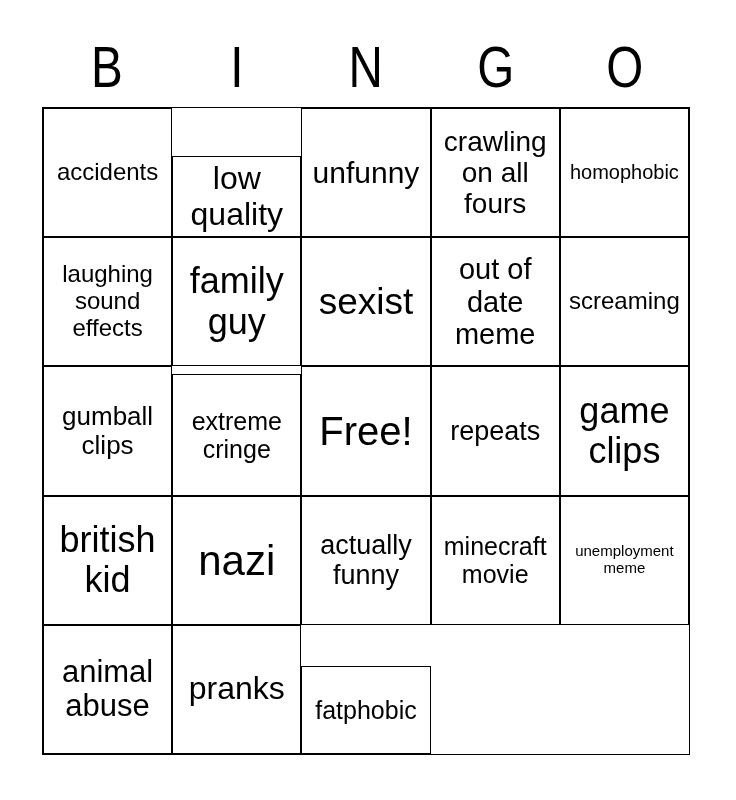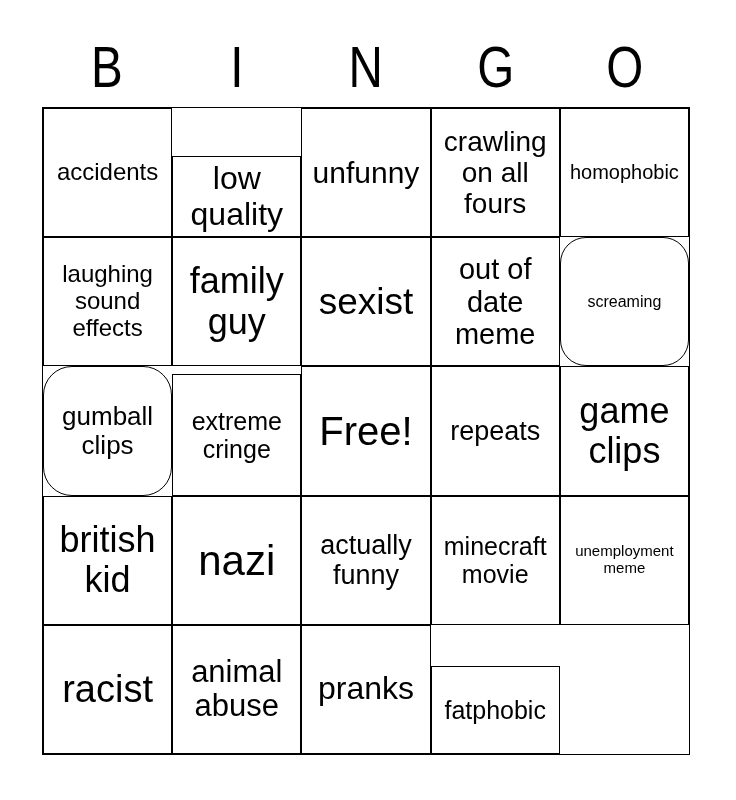--- a/index.html
+++ b/index.html
@@ -66,22 +66,22 @@
   
   .c0  { font-size: 24px; }
   .c1  { font-size: 32px; margin-top: 48px; }
   .c2  { font-size: 30px; }
   .c3  { font-size: 28px; }
   .c4  { font-size: 20px; }
   .c5  { font-size: 24px; }
   .c6  { font-size: 36px; }
   .c7  { font-size: 37px; text-align: center; }
   .c8  { font-size: 29px; }
-  .c9  { font-size: 16px; border-radius: 26px; }
-  .c10 { font-size: 26px; border-radius: 29px; }
+  .c9  { font-size: 24px; }
+  .c10 { font-size: 26px; }
   .c11 { font-size: 25px; margin-top: 8px; }
   .c12 { font-size: 40px; }
   .c13 { font-size: 27px; }
   .c14 { font-size: 36px; }
   .c15 { font-size: 36px; }
   .c16 { font-size: 42px; }
   .c17 { font-size: 27px; }
   .c18 { font-size: 25px; }
   .c19 { font-size: 15px; }
   .c20 { font-size: 38px; }
@@ -117,19 +117,18 @@
     <div class="cell c10">gumball clips</div>
     <div class="cell c11">extreme cringe</div>
     <div class="cell c12">Free!</div>
     <div class="cell c13">repeats</div>
     <div class="cell c14">game clips</div>
     <div class="cell c15">british kid</div>
     <div class="cell c16">nazi</div>
     <div class="cell c17">actually funny</div>
     <div class="cell c18">minecraft movie</div>
     <div class="cell c19">unemployment meme</div>
-    <div class="cell c20">racist</div>
     <div class="cell c21">animal abuse</div>
     <div class="cell c22">pranks</div>
     <div class="cell c23">fatphobic</div>
   </div>
 
 </div>
 
 </body></html>

